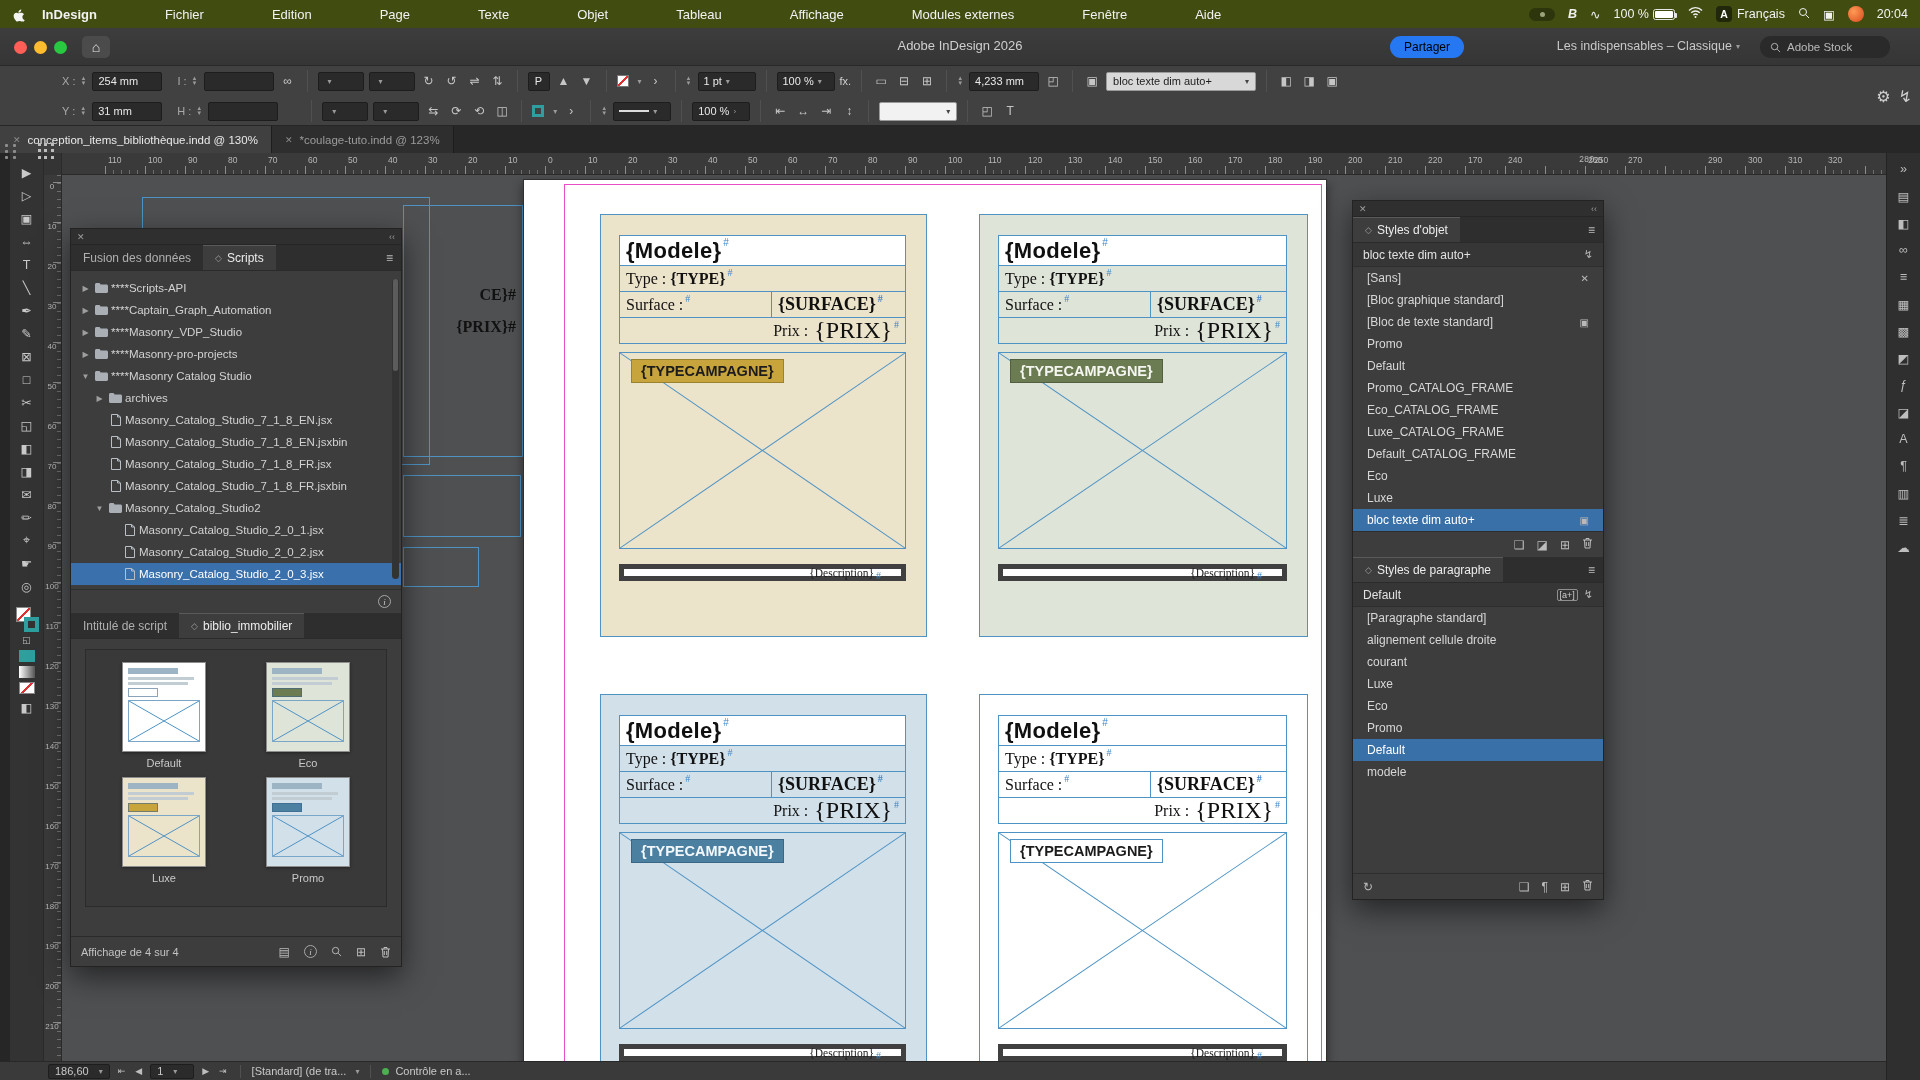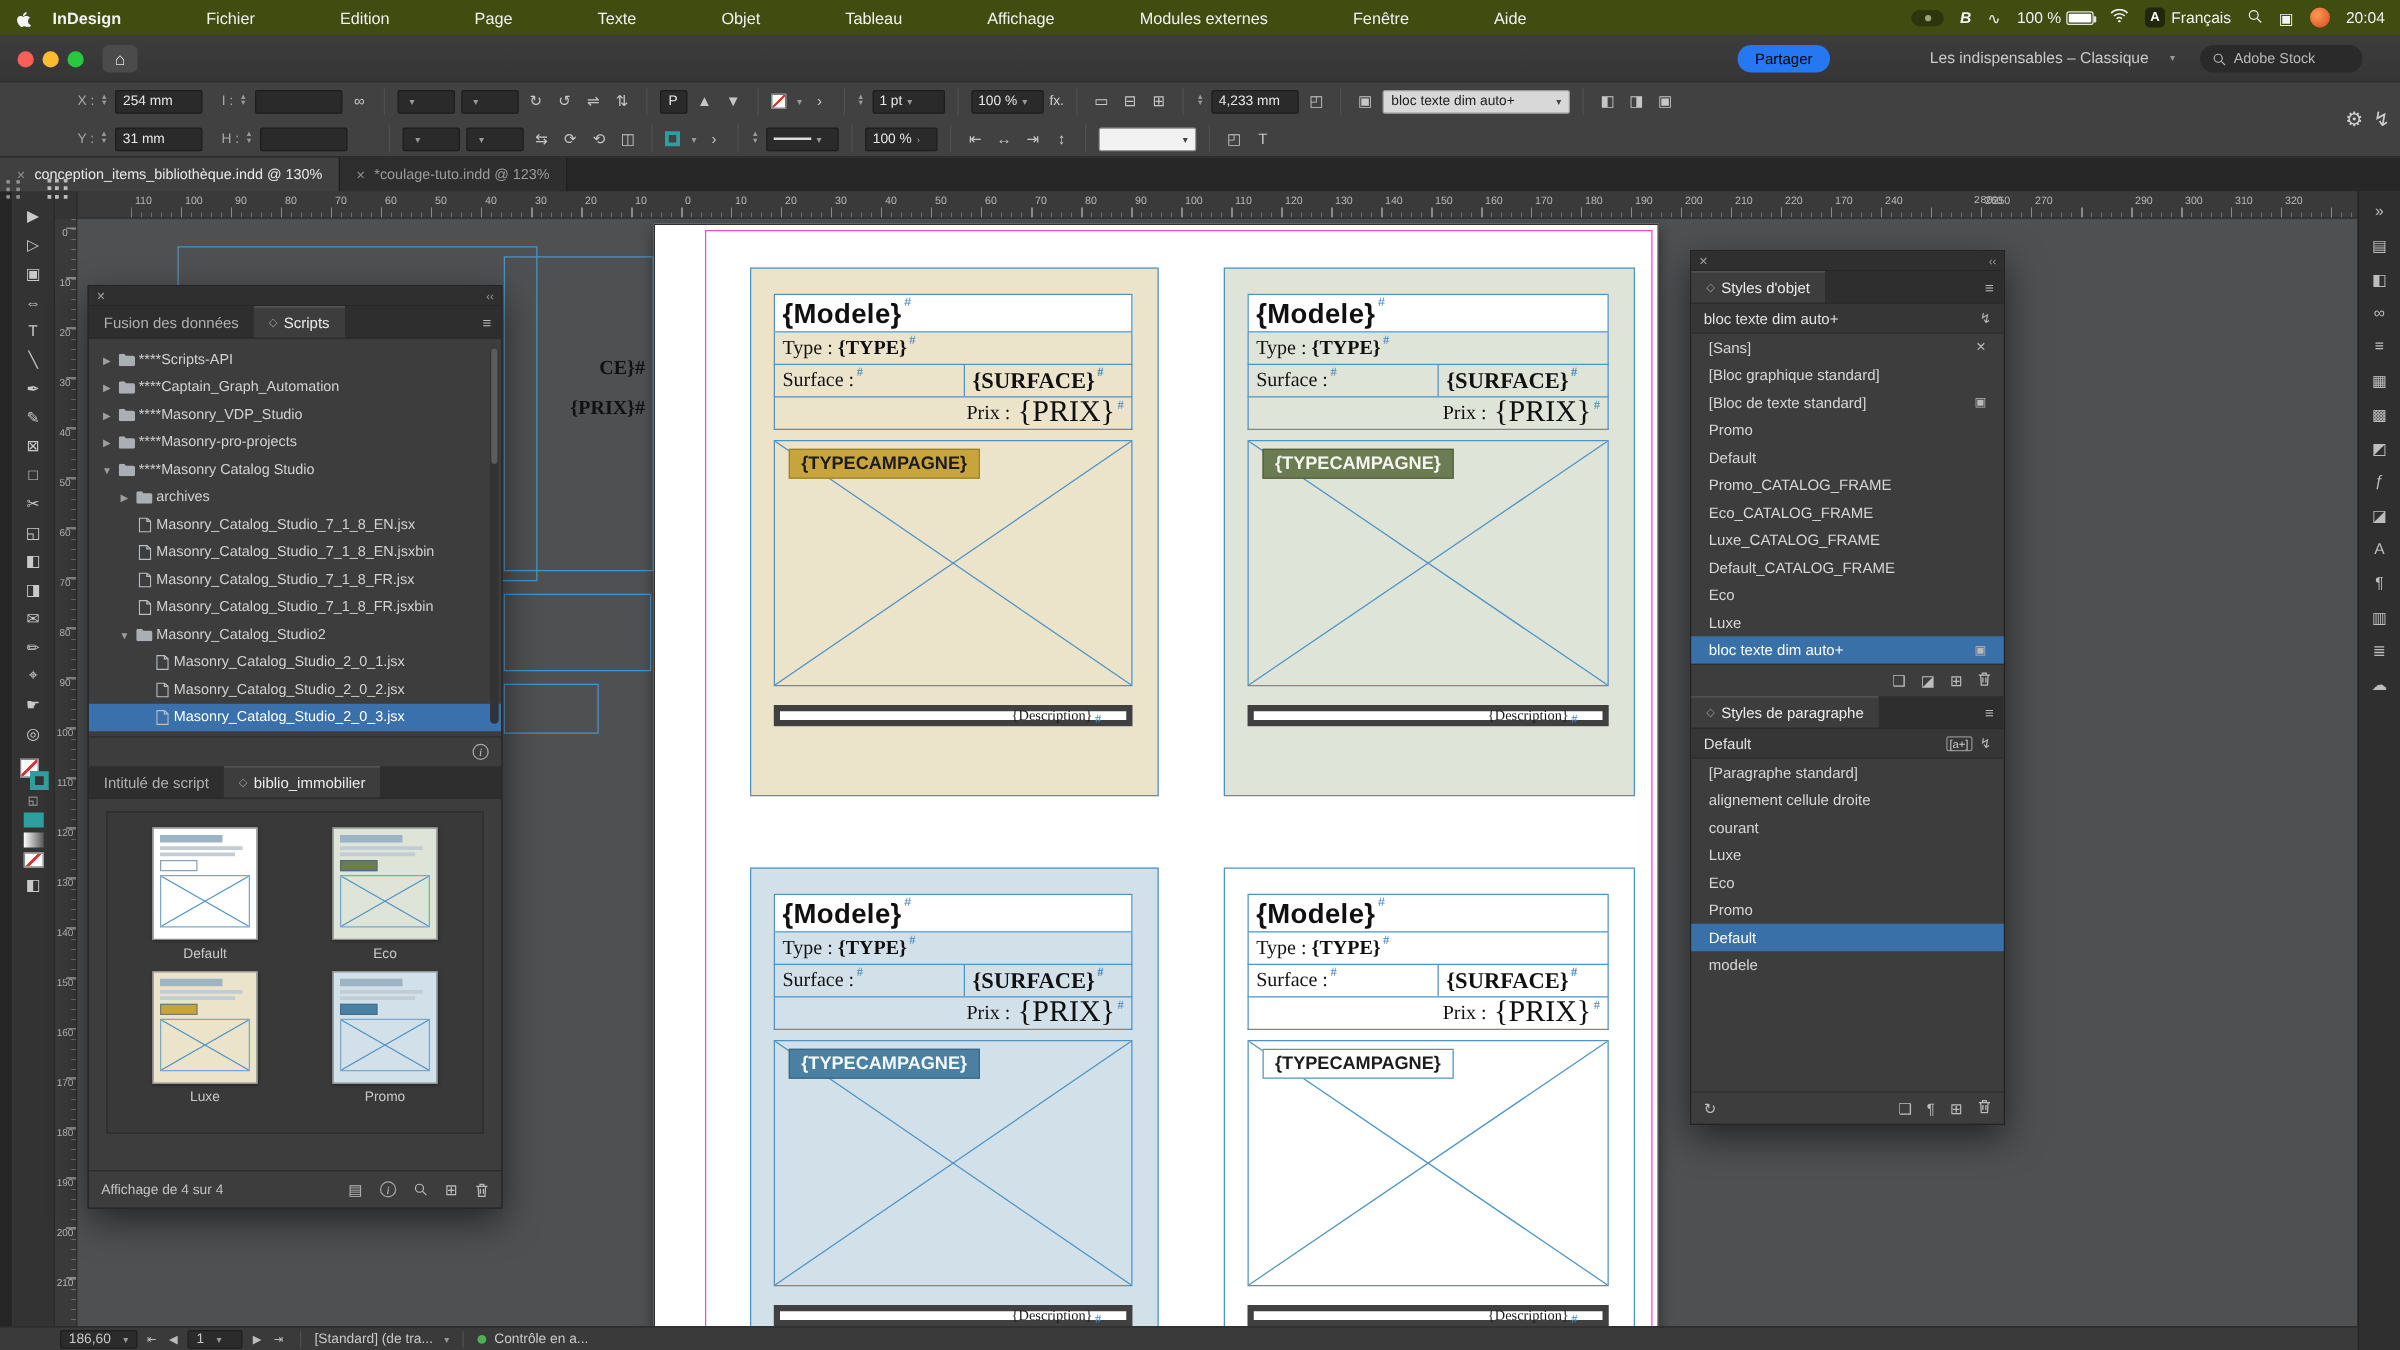--- a/index.html
+++ b/index.html
@@ -29,21 +29,21 @@
     border-bottom:1px solid #282828;z-index:39;}
   .traffic{position:absolute;top:13px;width:13px;height:13px;border-radius:50%;}
   .t-red{left:14px;background:#ff5f57;}
   .t-yellow{left:34px;background:#febc2e;}
   .t-green{left:54px;background:#28c840;}
   #home-btn{position:absolute;left:82px;top:8px;width:28px;height:22px;background:#4b4b4c;border-radius:5px;
     display:flex;align-items:center;justify-content:center;color:#e3e3e3;font-size:14px;}
   #win-title{position:absolute;left:0;right:0;top:10px;text-align:center;font-size:13px;color:#cfcfcf;}
   #share-btn{position:absolute;right:456px;top:8px;height:22px;padding:0 14px;border-radius:12px;background:#2678f2;
     color:#000000;font-size:12px;display:flex;align-items:center;}
-  #workspace-switcher{position:absolute;right:180px;top:11px;font-size:12.5px;color:#c9c9c9;display:flex;gap:13px;align-items:center;}
+  #workspace-switcher{position:absolute;right:180px;top:11px;font-size:12.5px;color:#c9c9c9;display:flex;gap:0;align-items:center;}
   #stock-search{position:absolute;right:30px;top:8px;width:130px;height:22px;border-radius:12px;background:#2a2a2b;
     display:flex;align-items:center;gap:6px;padding:0 10px;font-size:11.5px;color:#b9b9b9;}
 
   
   #controlbar{position:absolute;left:0;top:66px;width:1920px;height:60px;background:#414142;border-bottom:1px solid #262626;z-index:38;}
   .crow{position:absolute;left:62px;right:40px;height:30px;display:flex;align-items:center;gap:5px;font-size:11px;color:#b9b9b9;}
   #crow1{top:0;} #crow2{top:30px;}
   .cfield{height:19px;background:#2a2a2a;border:1px solid #1d1d1d;border-radius:2px;color:#e8e8e8;
     display:inline-flex;align-items:center;padding:0 5px;font-size:11px;}
   .w70{width:70px;} .w46{width:46px;} .w58{width:58px;}
@@ -248,20 +248,21 @@
     <span class="avatar-dot"></span>
     <span>20:04</span>
   </span>
 </div>
 
 <div id="titlebar">
   <span class="traffic t-red"></span>
   <span class="traffic t-yellow"></span>
   <span class="traffic t-green"></span>
   <span id="home-btn">⌂</span>
+  <div id="win-title">Adobe InDesign 2026</div>
   <span id="share-btn">Partager</span>
   <span id="workspace-switcher">
     <span>Les indispensables – Classique</span>
       <span class="dd">▾</span>
   </span>
   <span id="stock-search">
     <svg width="11" height="11" viewBox="0 0 12 12">
         <circle cx="5" cy="5" r="3.5" fill="none" stroke="#b9b9b9"></circle>
         <path d="M7.8 7.8 11 11" stroke="#b9b9b9"></path>
       </svg>

